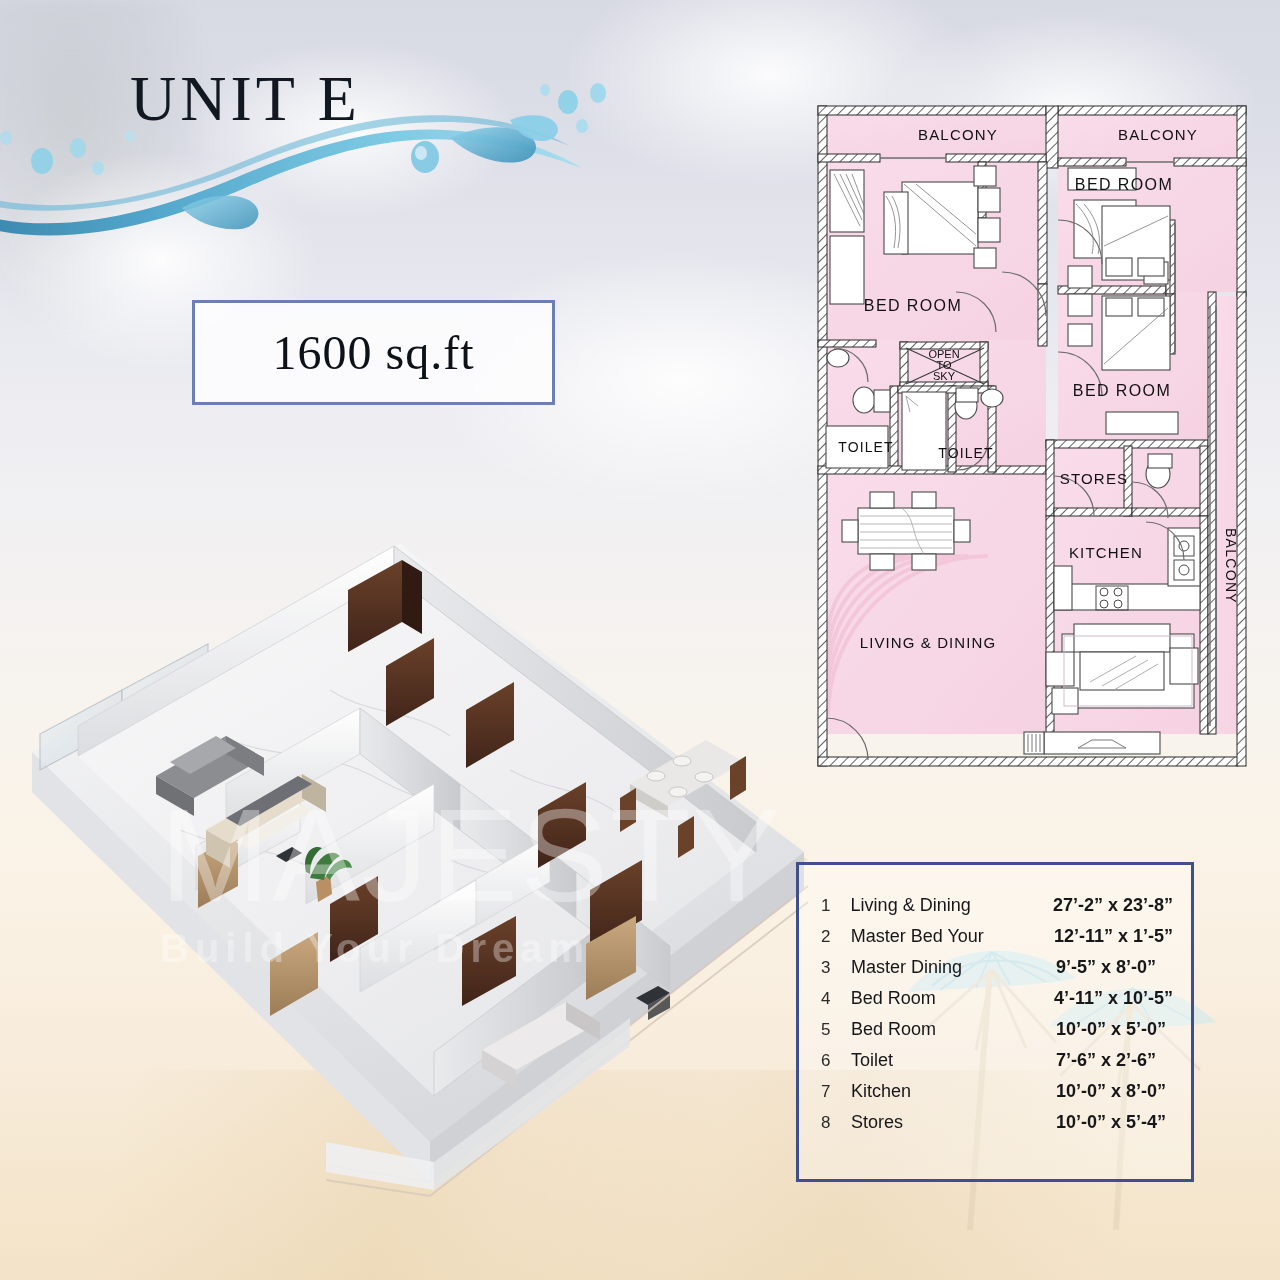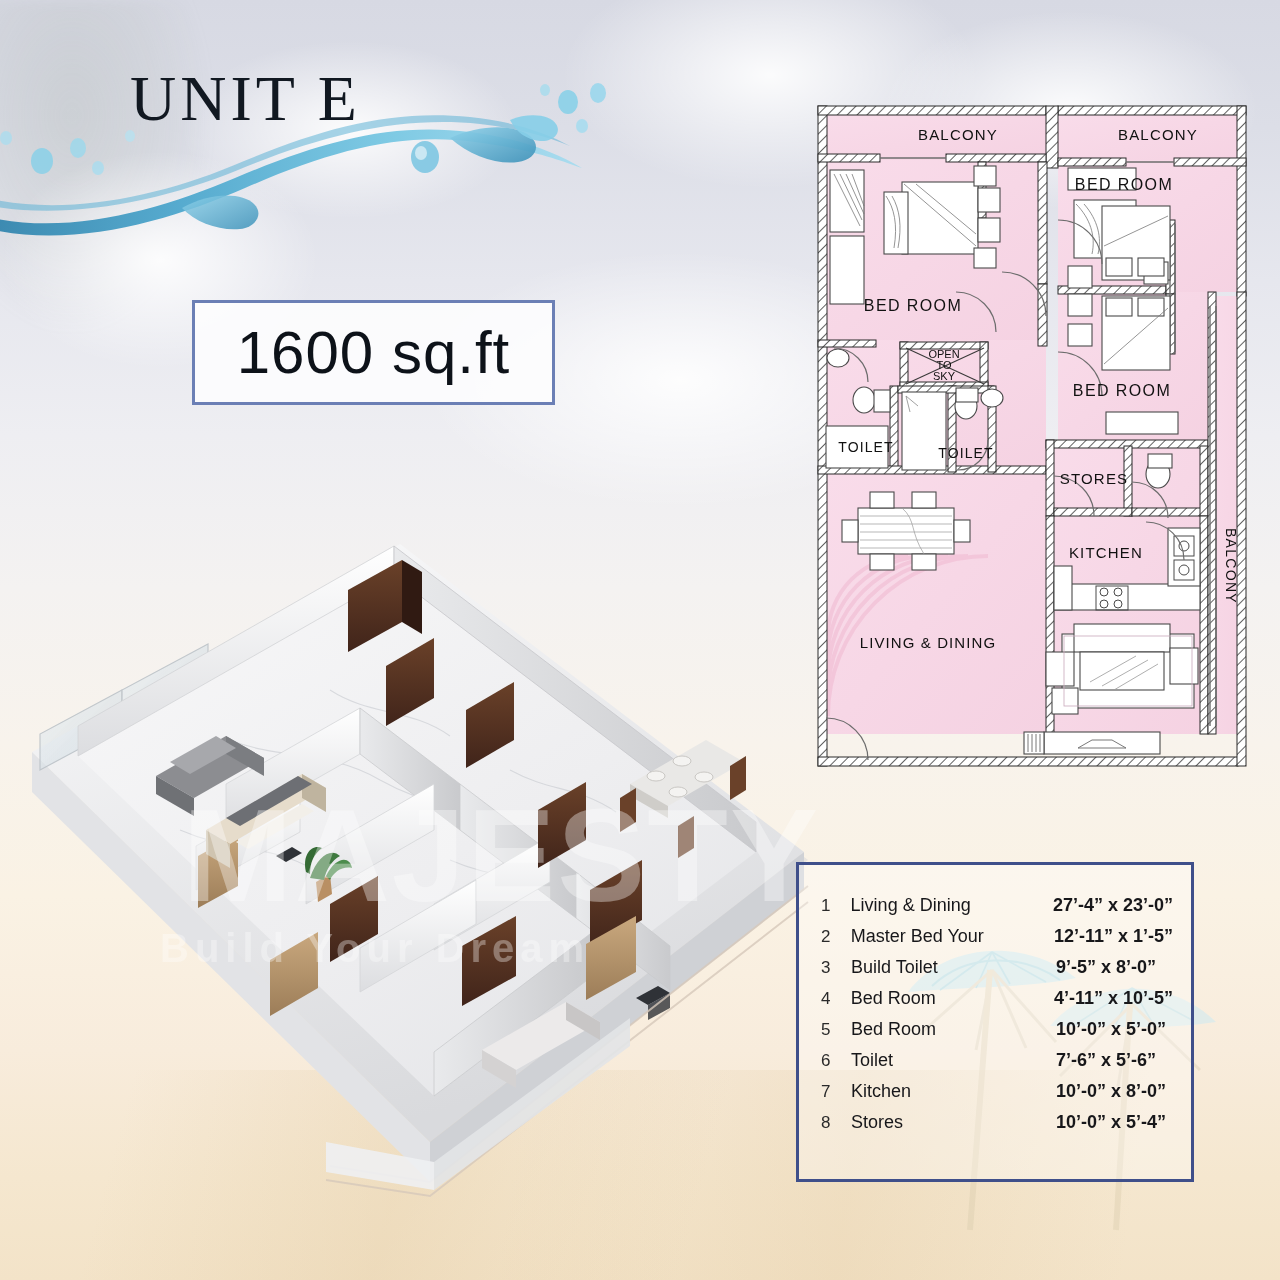--- a/index.html
+++ b/index.html
@@ -71,39 +71,38 @@
 
   
   .area-badge {
     position: absolute; left: 192px; top: 300px;
     width: 363px; height: 105px;
     background: rgba(253,253,254,0.88);
     border: 3px solid #6b7fb5;
     display: flex; align-items: center; justify-content: center;
   }
   .area-text {
-    font-family: Liberation Sans, sans-serif;
-    font-size: 60px; color: #0d1219; letter-spacing: 1px;
+    font-family: Liberation Serif, serif;
+    font-size: 48px; color: #0d1219; letter-spacing: 1px;
   }
 
   
   .render3d { position: absolute; left: 30px; top: 530px; width: 790px; height: 690px; }
   .render-svg { position: absolute; left: 0; top: 0; }
 
   
   .watermark {
     position: absolute; left: 160px; top: 790px; width: 660px; height: 200px;
     pointer-events: none;
   }
   .wm-main {
     font-family: "Liberation Sans", sans-serif;
-    font-size: 132px; font-weight: 700; letter-spacing: 2px;
+    font-size: 132px; font-weight: 400; letter-spacing: 2px;
     color: rgba(255,255,255,0.36);
     line-height: 1;
-    text-align: right;
   }
   .wm-sub {
     font-family: "Liberation Sans", sans-serif;
     font-size: 40px; font-weight: 600; letter-spacing: 6px;
     color: rgba(255,255,255,0.34);
     margin-top: 4px; 
   }
 
   
   .floorplan { position: absolute; left: 806px; top: 96px; width: 460px; height: 690px; }
@@ -647,46 +646,46 @@
       </g>
       <path d="M250,74 L236,300" stroke="#e0d2b4" stroke-width="6" fill="none"></path>
     </g>
   </svg>
 </div>
 
 <div class="legend">
   <div class="legend-row">
     <span class="lg-num">1</span>
     <span class="lg-name">Living &amp; Dining</span>
-    <span class="lg-dim">27’-4” x 23’-0”</span>
+    <span class="lg-dim">27’-2” x 23’-8”</span>
   </div>
   <div class="legend-row">
     <span class="lg-num">2</span>
     <span class="lg-name">Master Bed Your</span>
     <span class="lg-dim">12’-11” x 1’-5”</span>
   </div>
   <div class="legend-row">
     <span class="lg-num">3</span>
-    <span class="lg-name">Build Toilet</span>
+    <span class="lg-name">Master Dining</span>
     <span class="lg-dim">9’-5” x 8’-0”</span>
   </div>
   <div class="legend-row">
     <span class="lg-num">4</span>
     <span class="lg-name">Bed Room</span>
     <span class="lg-dim">4’-11” x 10’-5”</span>
   </div>
   <div class="legend-row">
     <span class="lg-num">5</span>
     <span class="lg-name">Bed Room</span>
     <span class="lg-dim">10’-0” x 5’-0”</span>
   </div>
   <div class="legend-row">
     <span class="lg-num">6</span>
     <span class="lg-name">Toilet</span>
-    <span class="lg-dim">7’-6” x 5’-6”</span>
+    <span class="lg-dim">7’-6” x 2’-6”</span>
   </div>
   <div class="legend-row">
     <span class="lg-num">7</span>
     <span class="lg-name">Kitchen</span>
     <span class="lg-dim">10’-0” x 8’-0”</span>
   </div>
   <div class="legend-row">
     <span class="lg-num">8</span>
     <span class="lg-name">Stores</span>
     <span class="lg-dim">10’-0” x 5’-4”</span>

